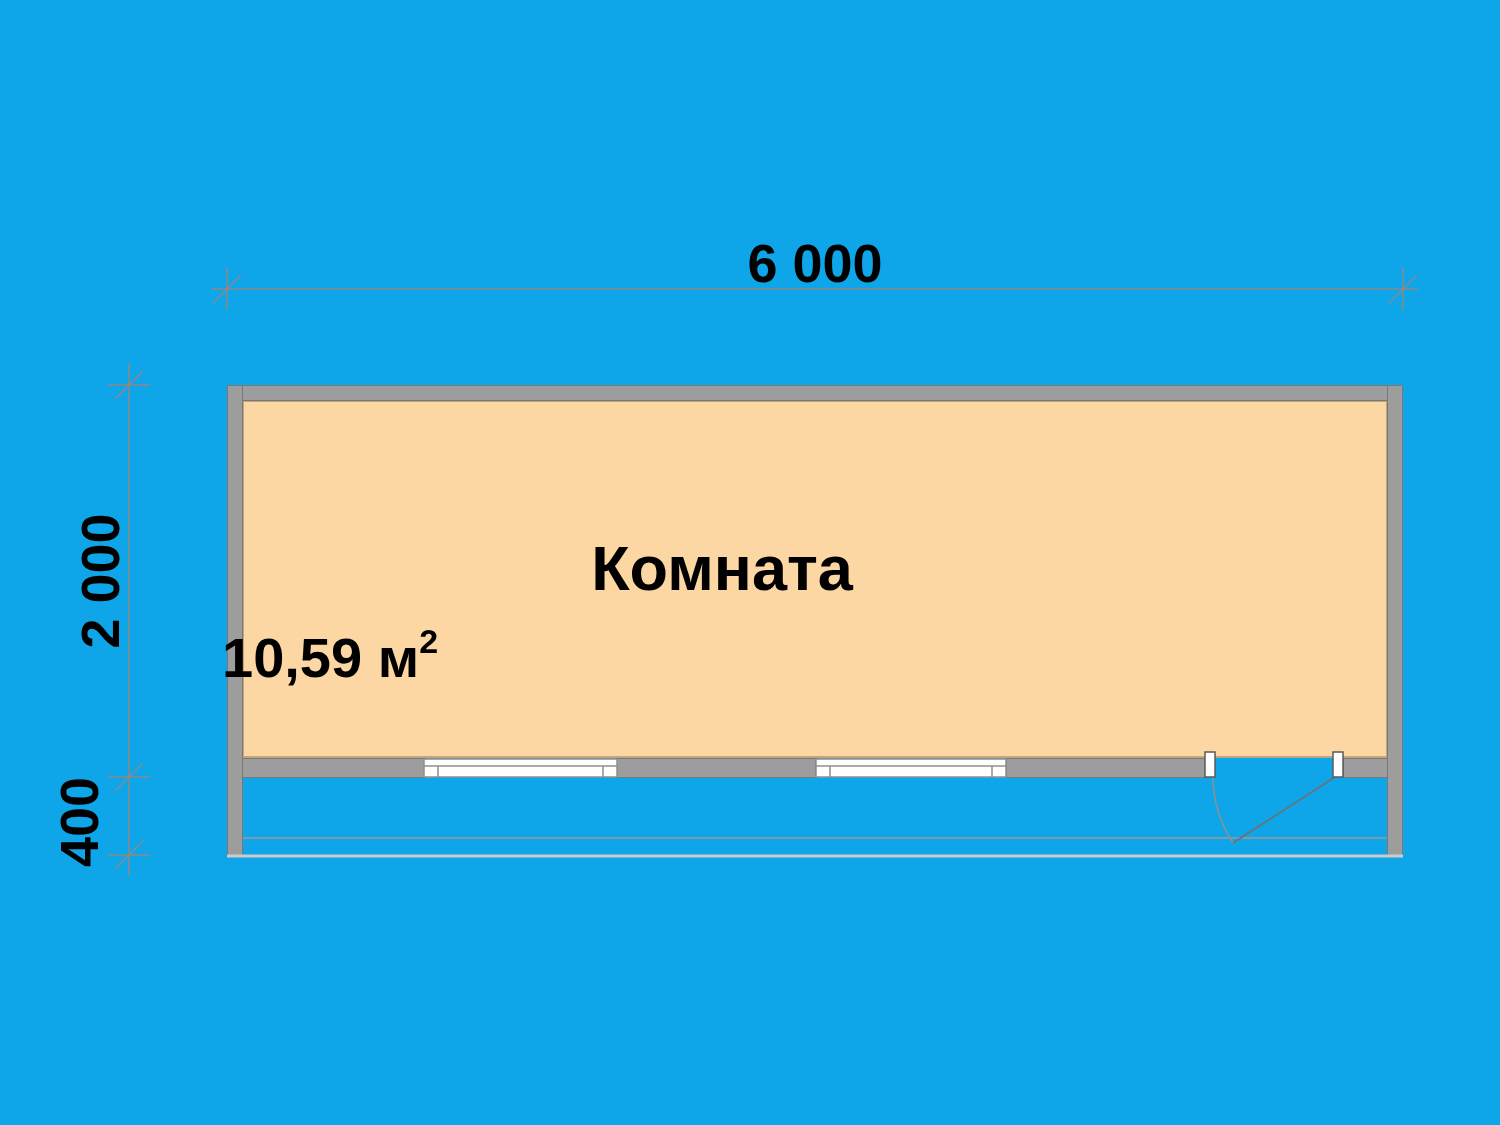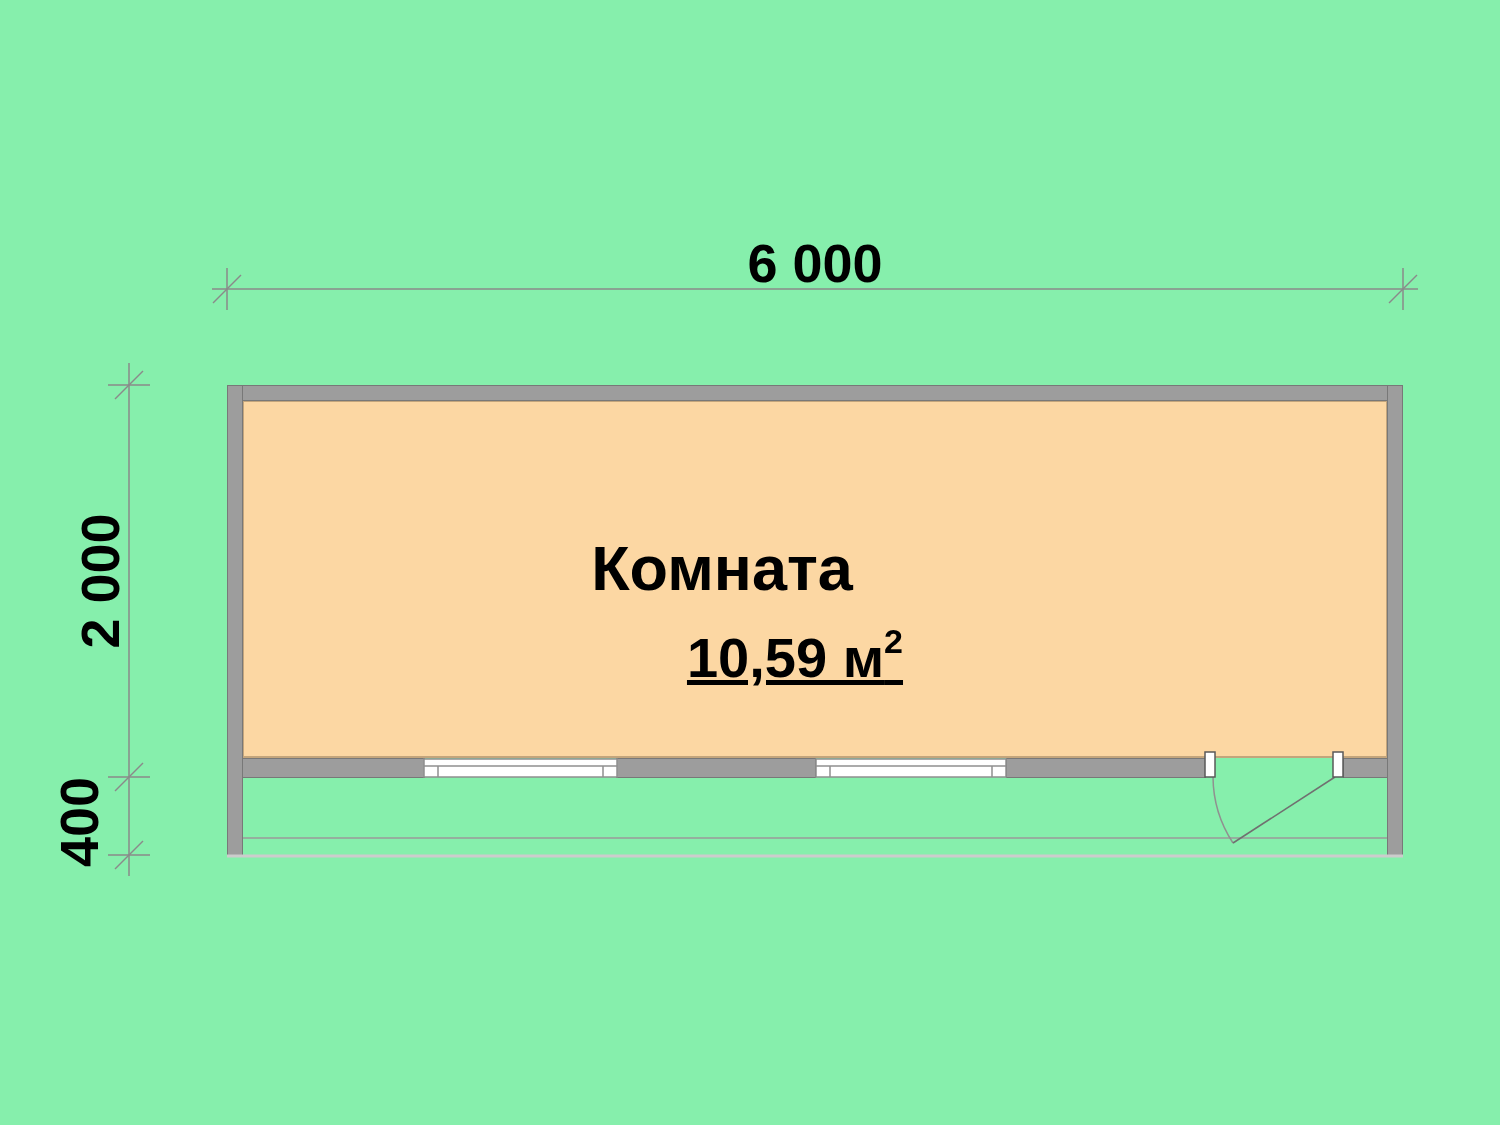--- a/index.html
+++ b/index.html
@@ -4,21 +4,21 @@
 <style>
   html, body {
     margin: 0;
     padding: 0;
     background: #ffffff;
   }
   .canvas {
     position: relative;
     width: 1500px;
     height: 1125px;
-    background: #86efac;
+    background: #0ea5e9;
     overflow: hidden;
     font-family: "Liberation Sans", sans-serif;
     color: #000000;
   }
   .overlay {
     position: absolute;
     left: 0;
     top: 0;
     width: 1500px;
     height: 1125px;
@@ -72,22 +72,20 @@
     font-weight: bold;
     line-height: 1;
     text-align: center;
   }
   .room-area {
     position: absolute;
     left: 222px; top: 624px; width: 1146px;
     font-size: 56px;
     font-weight: bold;
     line-height: 1;
-    text-align: center;
-    text-decoration: underline;
   }
   .room-area sup {
     font-size: 34px;
     line-height: 1;
     vertical-align: 24px;
   }
 </style>
 </head>
 <body>
 

